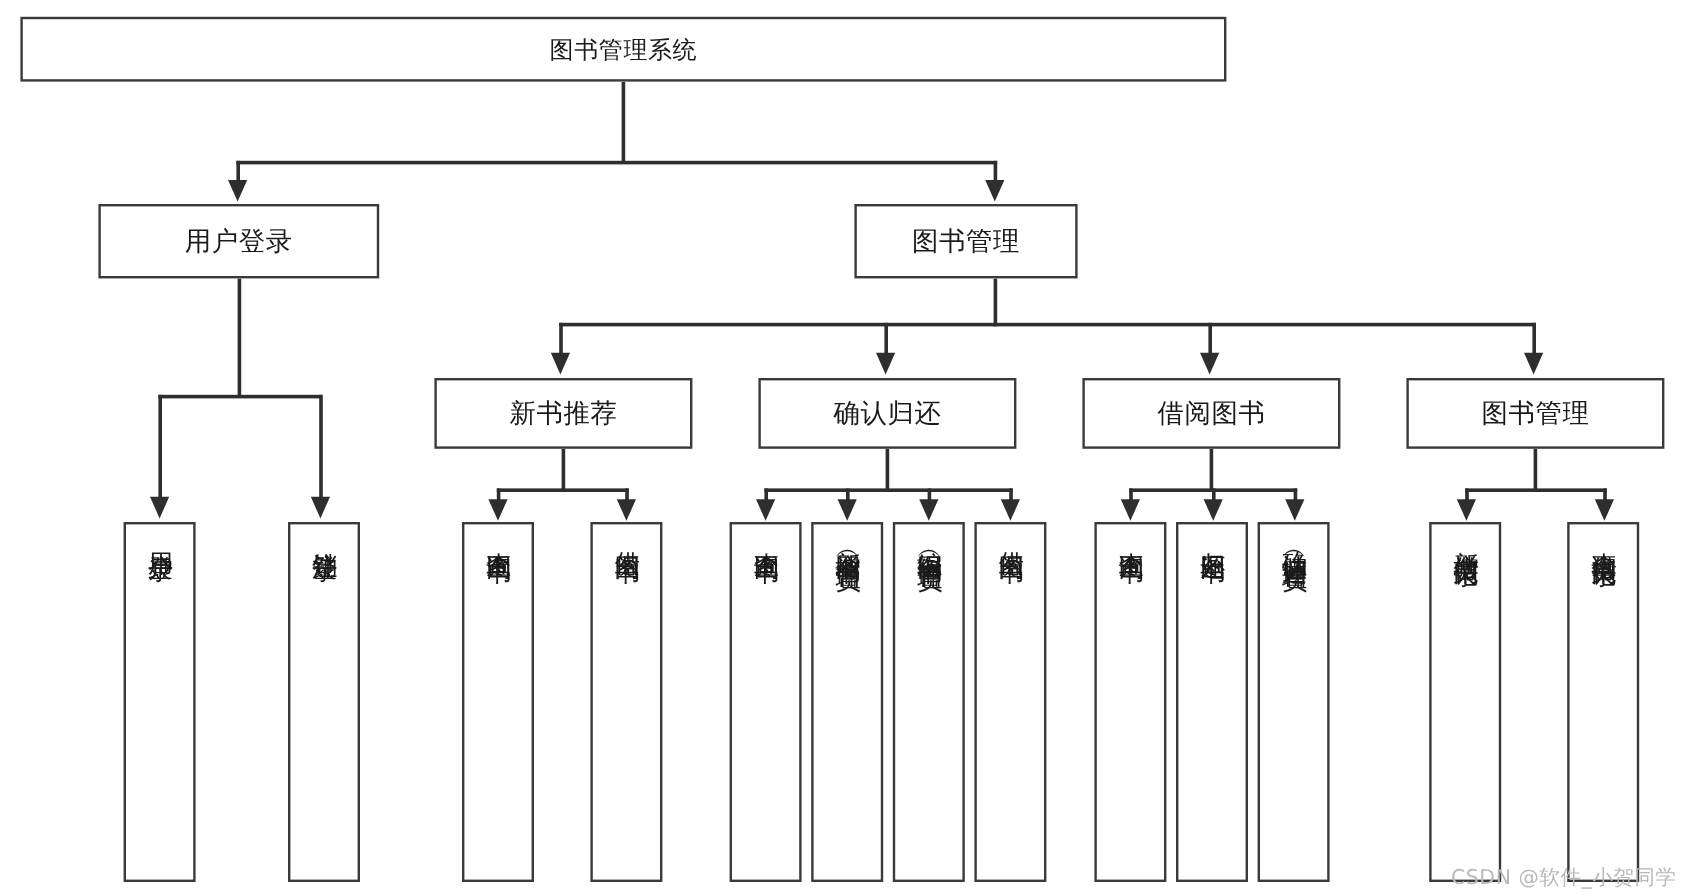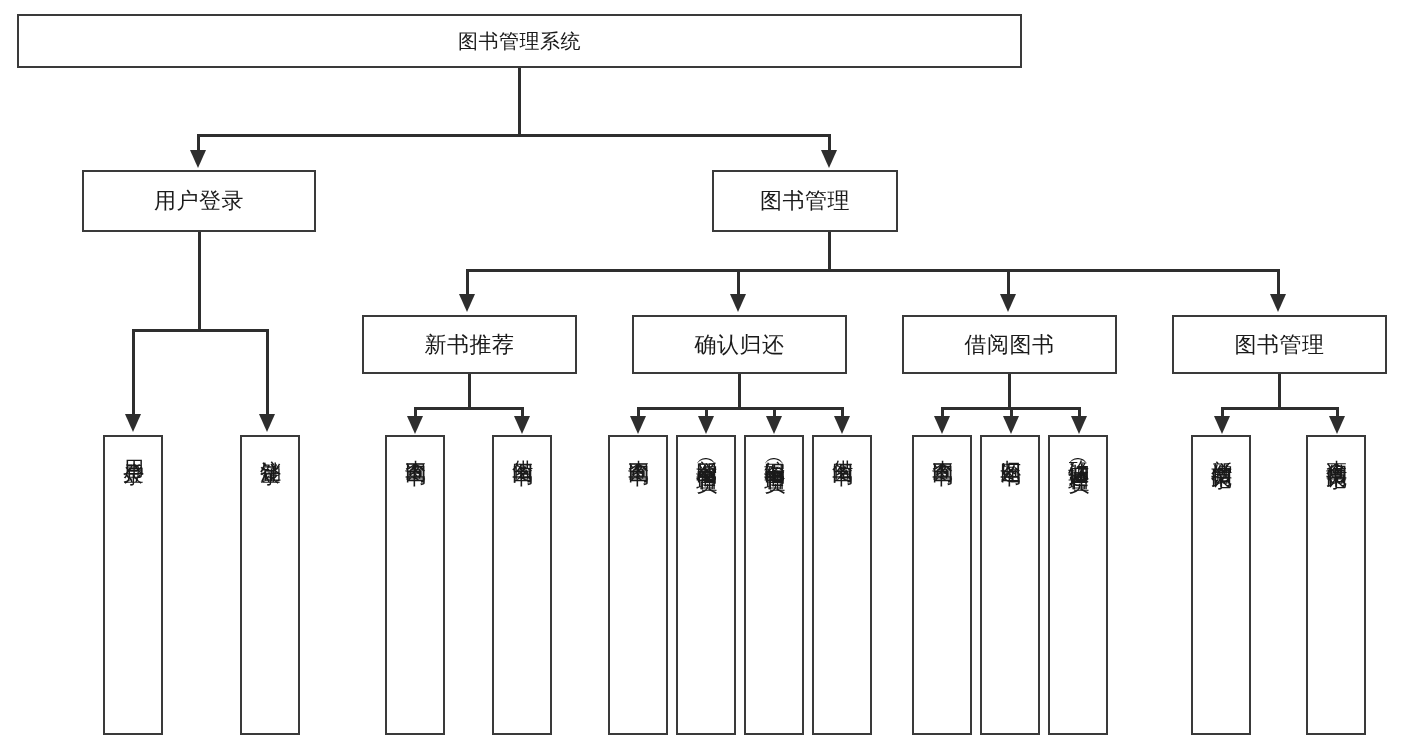--- a/index.html
+++ b/index.html
@@ -198,14 +198,15 @@
     <span class="vtext">确认归还（管理员）</span>
   </div>
 
   <div class="node leaf" style="left:1191px;top:435px;width:60px;height:300px;">
     <span class="vtext">新增借阅记录</span>
   </div>
   <div class="node leaf" style="left:1306px;top:435px;width:60px;height:300px;">
     <span class="vtext">查询借阅记录</span>
   </div>
 
+  <div id="watermark">CSDN @软件_小贺同学</div>
 
 </div>
 
 </body></html>

